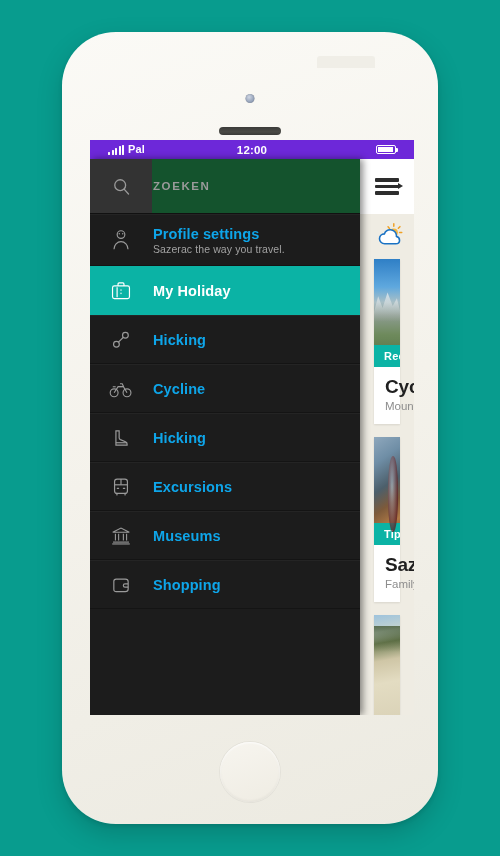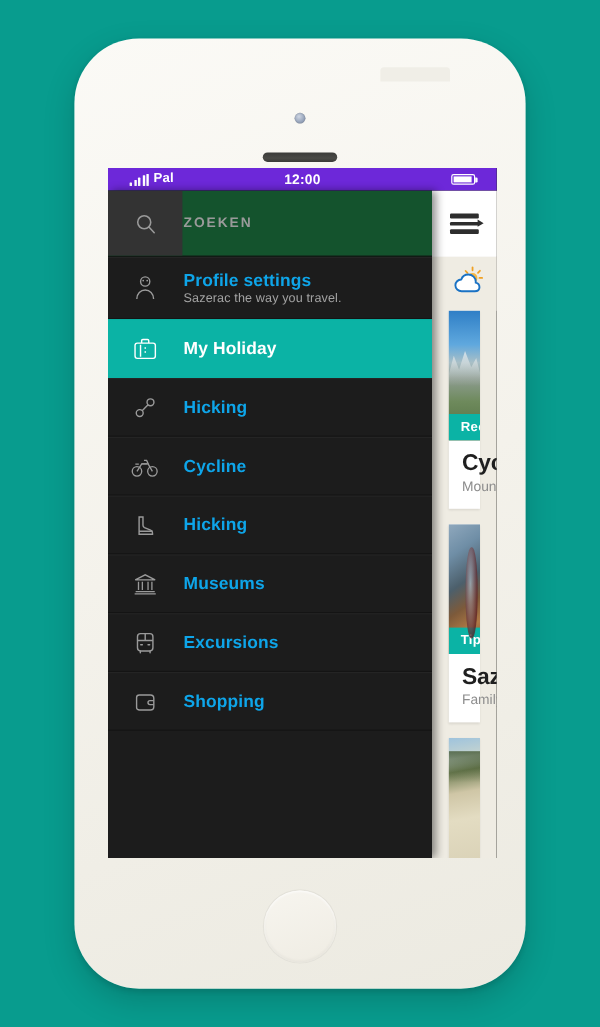--- a/index.html
+++ b/index.html
@@ -394,49 +394,49 @@
                 <line x1="7" y1="18.6" x2="20.2" y2="18.6"></line>
               </svg>
             </div>
             <div class="mi-text">
               <div class="mi-label">Hicking</div>
             </div>
           </div>
 
           <div class="mi">
             <div class="mi-icon">
+              <svg width="22" height="22" viewBox="0 0 26 26" fill="none" stroke="#9a9a9a" stroke-width="1.4">
+                <rect x="5.4" y="3.6" width="15.2" height="17" rx="3"></rect>
+                <line x1="5.4" y1="10.4" x2="20.6" y2="10.4"></line>
+                <line x1="13" y1="3.6" x2="13" y2="10.4"></line>
+                <line x1="8.6" y1="14.6" x2="10.2" y2="14.6" stroke-linecap="round"></line>
+                <line x1="15.8" y1="14.6" x2="17.4" y2="14.6" stroke-linecap="round"></line>
+                <line x1="8.2" y1="20.6" x2="8.2" y2="22.4" stroke-linecap="round"></line>
+                <line x1="17.8" y1="20.6" x2="17.8" y2="22.4" stroke-linecap="round"></line>
+              </svg>
+            </div>
+            <div class="mi-text">
+              <div class="mi-label">Excursions</div>
+            </div>
+          </div>
+
+          <div class="mi">
+            <div class="mi-icon">
               <svg width="22" height="22" viewBox="0 0 26 26" fill="none" stroke="#9a9a9a" stroke-width="1.3">
                 <path d="M3.2 8.6L13 3.6l9.8 5z"></path>
                 <line x1="6.4" y1="10.4" x2="6.4" y2="18.4"></line>
                 <line x1="10.2" y1="10.4" x2="10.2" y2="18.4"></line>
                 <line x1="15.8" y1="10.4" x2="15.8" y2="18.4"></line>
                 <line x1="19.6" y1="10.4" x2="19.6" y2="18.4"></line>
                 <line x1="3.6" y1="20.2" x2="22.4" y2="20.2"></line>
                 <line x1="2.6" y1="22.4" x2="23.4" y2="22.4"></line>
               </svg>
             </div>
             <div class="mi-text">
               <div class="mi-label">Museums</div>
-            </div>
-          </div>
-
-          <div class="mi">
-            <div class="mi-icon">
-              <svg width="22" height="22" viewBox="0 0 26 26" fill="none" stroke="#9a9a9a" stroke-width="1.4">
-                <rect x="5.4" y="3.6" width="15.2" height="17" rx="3"></rect>
-                <line x1="5.4" y1="10.4" x2="20.6" y2="10.4"></line>
-                <line x1="13" y1="3.6" x2="13" y2="10.4"></line>
-                <line x1="8.6" y1="14.6" x2="10.2" y2="14.6" stroke-linecap="round"></line>
-                <line x1="15.8" y1="14.6" x2="17.4" y2="14.6" stroke-linecap="round"></line>
-                <line x1="8.2" y1="20.6" x2="8.2" y2="22.4" stroke-linecap="round"></line>
-                <line x1="17.8" y1="20.6" x2="17.8" y2="22.4" stroke-linecap="round"></line>
-              </svg>
-            </div>
-            <div class="mi-text">
-              <div class="mi-label">Excursions</div>
             </div>
           </div>
 
 
           <div class="mi">
             <div class="mi-icon">
               <svg width="22" height="20" viewBox="0 0 26 24" fill="none" stroke="#9a9a9a" stroke-width="1.4">
                 <path d="M4.4 7.6c0-1.7 1.2-2.6 2.8-2.6h11c1.9 0 3.4 1.4 3.4 3.2v8.6c0 1.8-1.5 3.2-3.4 3.2h-11c-1.6 0-2.8-.9-2.8-2.6z"></path>
                 <path d="M21.6 10.6h-3.8c-1.1 0-2 .9-2 2s.9 2 2 2h3.8"></path>
               </svg>

